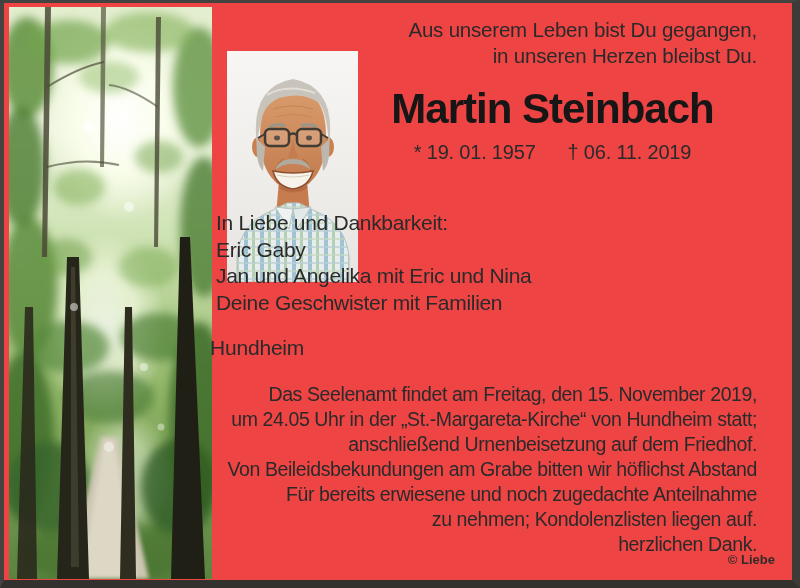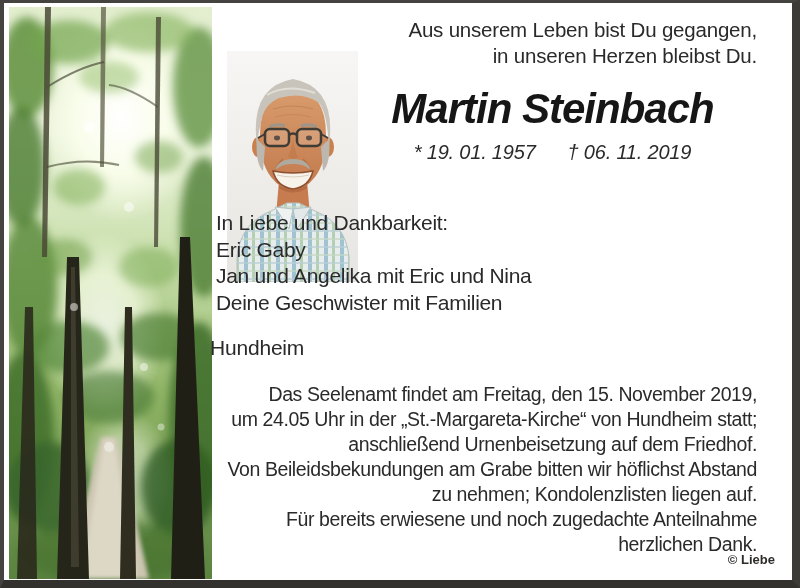--- a/index.html
+++ b/index.html
@@ -1,29 +1,29 @@
 <!DOCTYPE html>
 <html><head>
 <meta charset="utf-8">
 <style>
   html,body{margin:0;padding:0;background:#c9c7c3;}
   .card{
-    position:relative;width:800px;height:588px;background:#ffffff;
+    position:relative;width:800px;height:588px;background:#ef4444;
     font-family:"Liberation Sans",sans-serif;color:#2a2a2a;overflow:hidden;
   }
   .card::after{
     content:"";position:absolute;inset:0;pointer-events:none;z-index:9;
     border-top:3px solid #45433f;border-left:4px solid #45433f;
     border-right:8px solid #3d3b38;border-bottom:8px solid #33312e;
   }
   .forest{position:absolute;left:9px;top:7px;width:203px;height:572px;display:block;}
   .portrait{position:absolute;left:227px;top:51px;width:131px;height:231px;display:block;}
   .epigraph{position:absolute;top:17px;left:216px;right:43px;text-align:right;
     font-size:20.5px;line-height:26px;letter-spacing:-0.2px;}
-  .name-block{position:absolute;top:86px;left:348px;right:43px;text-align:center;font-style:italic;}
+  .name-block{position:absolute;top:86px;left:348px;right:43px;text-align:center;}
   .name{font-size:42px;font-weight:bold;letter-spacing:-1px;line-height:46px;color:#161616;white-space:nowrap;}
   .dates{margin-top:9px;font-size:20px;letter-spacing:-0.2px;white-space:nowrap;}
   .dates .birth{margin-right:32px;}
   .family{position:absolute;top:210px;left:216px;right:43px;text-align:left;
     font-size:21px;line-height:26.5px;letter-spacing:-0.3px;}
   .location{position:absolute;top:336px;left:210px;font-size:21px;letter-spacing:-0.2px;}
   .service{position:absolute;top:382px;left:213px;right:43px;text-align:right;
     font-size:19.5px;line-height:25px;letter-spacing:-0.4px;}
   .credit{position:absolute;top:552px;right:25px;font-size:13px;font-weight:bold;color:#2e2c29;}
 </style>
@@ -178,20 +178,20 @@
     <div>Deine Geschwister mit Familien</div>
   </div>
 
   <div class="location">Hundheim</div>
 
   <div class="service">
     <div>Das Seelenamt findet am Freitag, den 15. November 2019,</div>
     <div>um 24.05 Uhr in der „St.-Margareta-Kirche“ von Hundheim statt;</div>
     <div>anschließend Urnenbeisetzung auf dem Friedhof.</div>
     <div>Von Beileidsbekundungen am Grabe bitten wir höflichst Abstand</div>
+    <div>Für bereits erwiesene und noch zugedachte Anteilnahme</div>
     <div>zu nehmen; Kondolenzlisten liegen auf.</div>
-    <div>Für bereits erwiesene und noch zugedachte Anteilnahme</div>
     <div>herzlichen Dank.</div>
   </div>
 
   <div class="credit">© Liebe</div>
 
 </div>
 
 </body></html>

